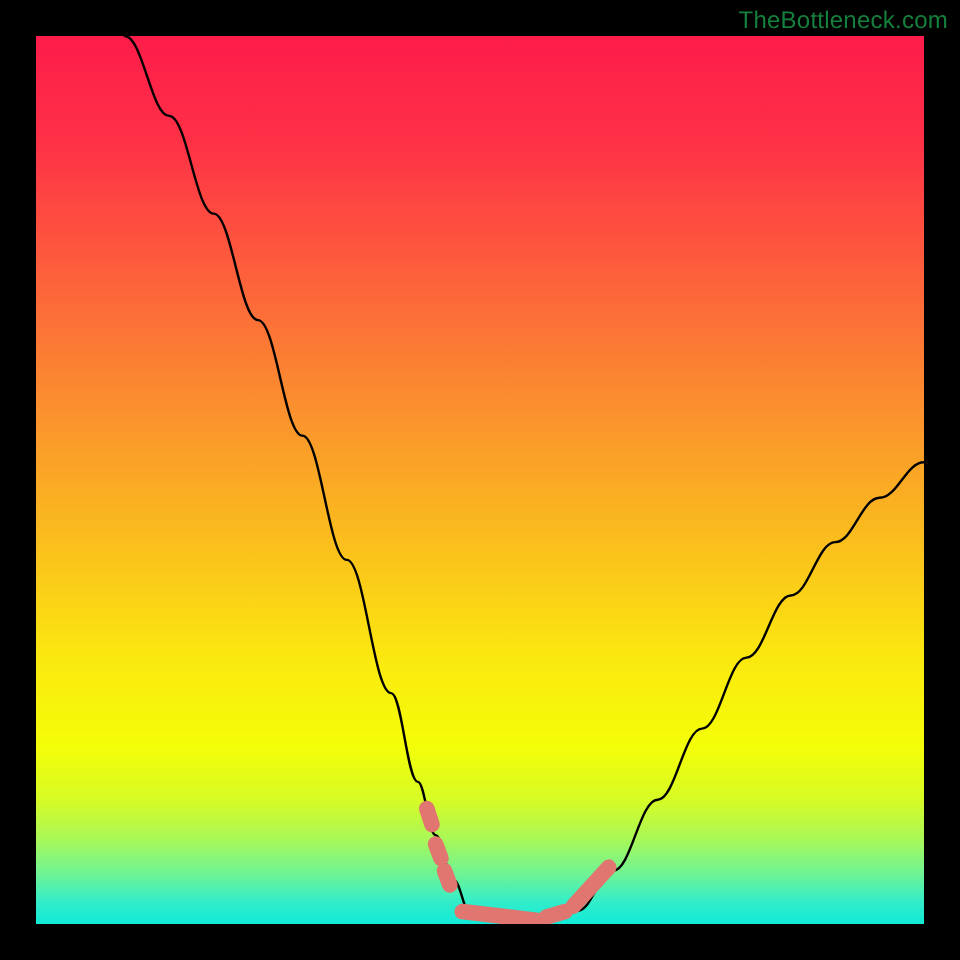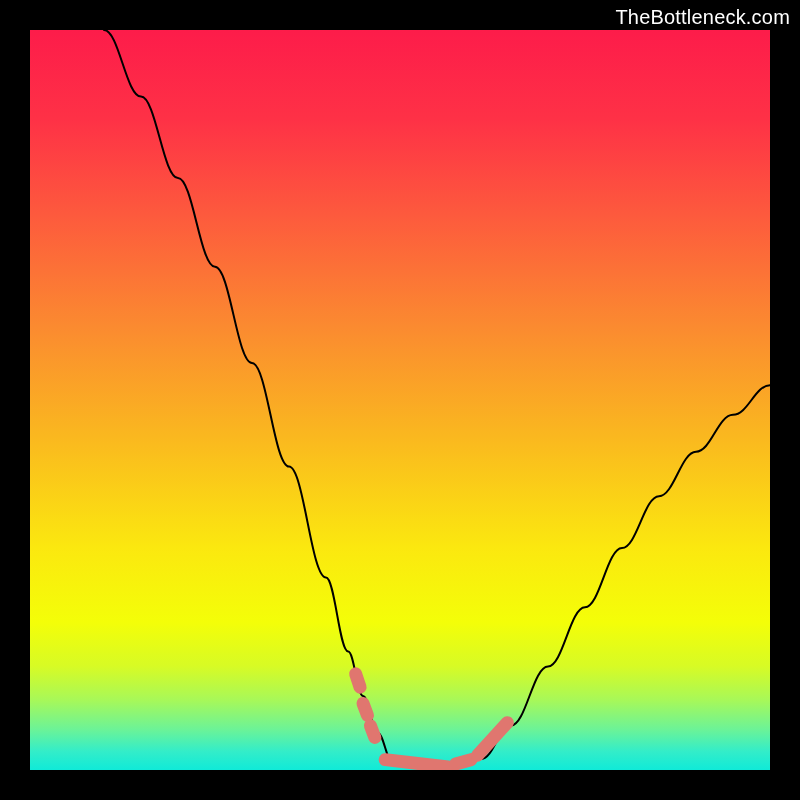--- a/index.html
+++ b/index.html
@@ -14,21 +14,21 @@
   .stage {
     position: relative;
     width: 800px;
     height: 800px;
     background: #000;
   }
   .watermark {
     position: absolute;
     top: 6px;
     right: 10px;
-    color: #ffffff;
+    color: #15803d;
     font-size: 20px;
     font-weight: 500;
     letter-spacing: 0.2px;
     z-index: 5;
   }
   svg {
     position: absolute;
     inset: 0;
     width: 800px;
     height: 800px;

